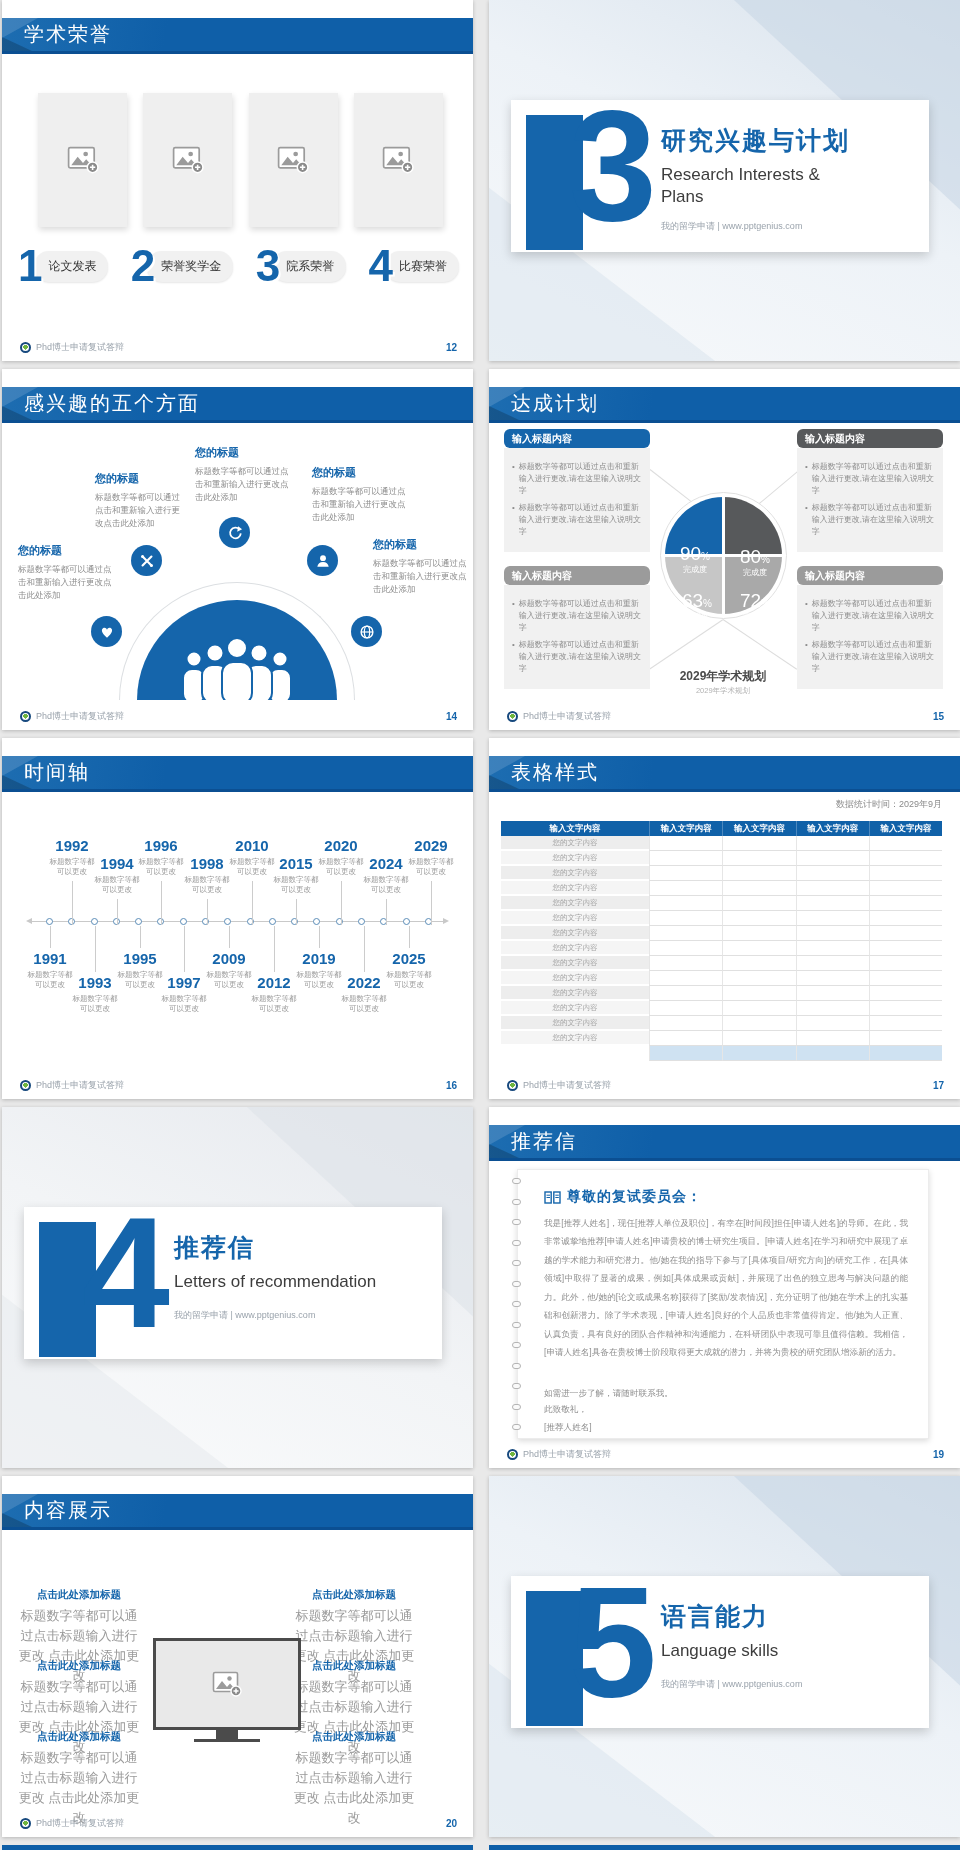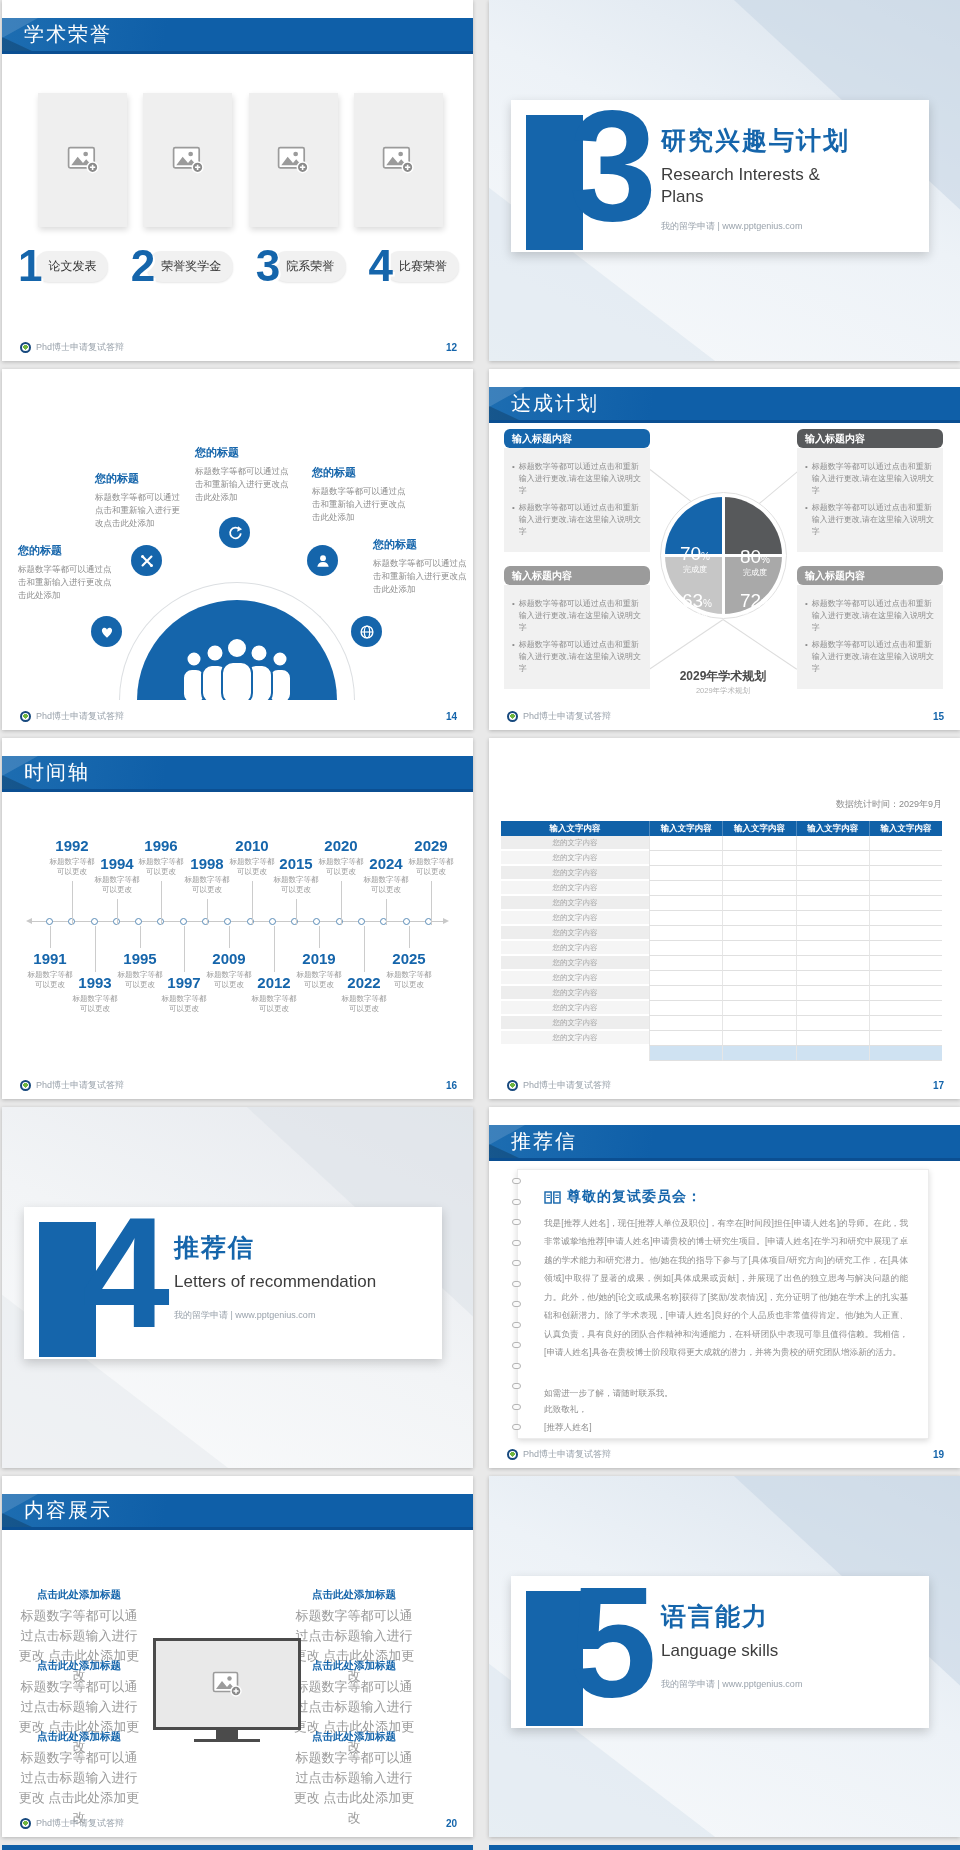--- a/index.html
+++ b/index.html
@@ -252,20 +252,23 @@
     <div class="dcard">
       <div class="drect"></div>
       <div class="dnum">3</div>
       <div class="dtitle">研究兴趣与计划</div>
       <div class="dsub" style="width:190px;">Research Interests &amp; Plans</div>
       <div class="dmeta two">我的留学申请 | www.pptgenius.com</div>
     </div>
   </div>
 
   <div class="slide s14">
+    <div class="sh">
+      <span class="t">感兴趣的五个方面</span>
+    </div>
     <div class="arc"></div>
     <div class="dome">
       <svg width="124" height="68" viewBox="0 0 124 68" style="margin-bottom:-4px;">
         <g fill="#fff" stroke="#1565ab" stroke-width="2">
           <circle cx="19" cy="23" r="7.5"></circle>
             <rect x="8" y="33" width="22" height="34" rx="9"></rect>
           <circle cx="105" cy="23" r="7.5"></circle>
             <rect x="94" y="33" width="22" height="34" rx="9"></rect>
           <circle cx="40" cy="17" r="8.5"></circle>
             <rect x="27" y="29" width="26" height="38" rx="10"></rect>
@@ -382,21 +385,21 @@
             <span>标题数字等都可以通过点击和重新输入进行更改,请在这里输入说明文字</span>
           </div>
         <div class="bul">
             <span>标题数字等都可以通过点击和重新输入进行更改,请在这里输入说明文字</span>
           </div>
       </div>
     </div>
     <div class="ring"></div>
     <div class="pie"></div>
     <div class="pl pl90">
-      <div class="v"><span>70</span><small>%</small></div>
+      <div class="v"><span>90</span><small>%</small></div>
       <div class="u">完成度</div>
     </div>
     <div class="pl pl80">
       <div class="v"><span>80</span><small>%</small></div>
       <div class="u">完成度</div>
     </div>
     <div class="pl pl63">
       <div class="v"><span>63</span><small>%</small></div>
       <div class="u">完成度</div>
     </div>
@@ -551,20 +554,23 @@
         </div>
       </div>
     <div class="sf">
       <span class="logo"></span>
       <span>Phd博士申请复试答辩</span>
       <span class="pg">16</span>
     </div>
   </div>
 
   <div class="slide s17">
+    <div class="sh">
+      <span class="t">表格样式</span>
+    </div>
     <div class="note">数据统计时间：2029年9月</div>
     <div class="tbl">
       <div class="thead">
         <div class="hc hc1">输入文字内容</div>
         <div class="hc">输入文字内容</div>
         <div class="hc">输入文字内容</div>
         <div class="hc">输入文字内容</div>
         <div class="hc">输入文字内容</div>
       </div>
       <div>

